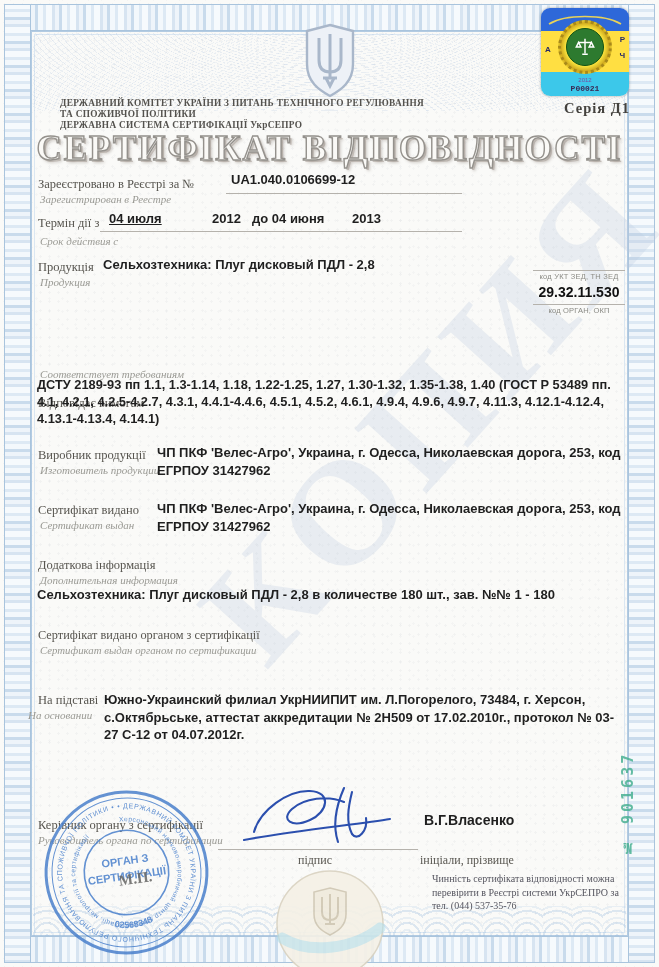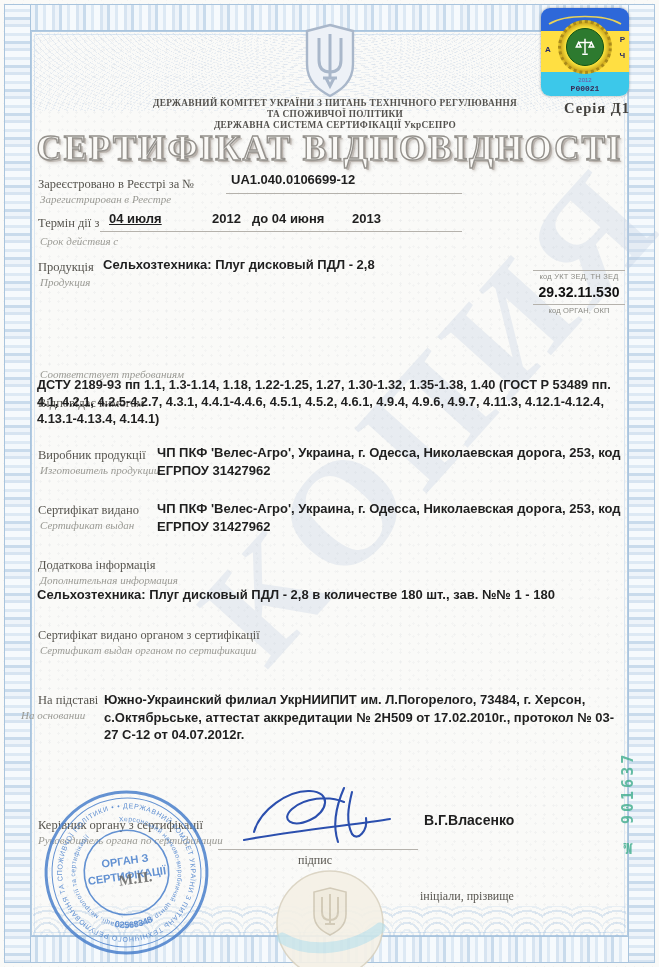--- a/index.html
+++ b/index.html
@@ -23,21 +23,21 @@
     background:
       repeating-radial-gradient(ellipse 420px 160px at 50% -30%,rgba(140,170,210,.16) 0 1px,transparent 1px 6px),
       repeating-radial-gradient(ellipse 300px 120px at 50% 120%,rgba(140,170,210,.10) 0 1px,transparent 1px 7px);}
   .scrollband{position:absolute;left:33px;right:33px;bottom:31px;height:30px;opacity:.8;
     background:
       repeating-radial-gradient(circle at 14px 30px,rgba(150,185,220,.38) 0 2px,transparent 2px 5px,rgba(150,185,220,.22) 5px 7px,transparent 7px 12px);
     background-size:30px 30px;}
   .kopiya{position:absolute;left:120px;top:330px;width:620px;text-align:center;
     font-size:148px;font-weight:bold;letter-spacing:.06em;color:rgba(186,201,223,.28);
     transform:rotate(-48deg);pointer-events:none;font-family:"Liberation Serif",serif;}
-  .hline{font-weight:bold;color:#54524e;text-align:center;letter-spacing:.3px;}
+  .hline{font-weight:bold;color:#54524e;letter-spacing:.3px;}
   .title{font-weight:bold;text-align:center;color:#faf9f6;letter-spacing:2px;
     -webkit-text-stroke:1.4px #94918c;
     text-shadow:2px 2px 0 rgba(150,140,130,.45),3px 3px 3px rgba(120,110,100,.35);}
   .lbl{font-weight:normal;color:#57554f;font-size:12.5px;white-space:nowrap;}
   .sub{font-style:italic;color:#9a9a94;font-size:11px;white-space:nowrap;}
   .val{font-family:"Liberation Sans",sans-serif;font-weight:bold;color:#1f1f1f;font-size:13px;}
   .rule{border-top:1px solid #b5b2ac;height:0;}
   .codebox{text-align:center;color:#8b8b85;font-family:"Liberation Sans",sans-serif;}
   .codebox .tiny{font-size:7.5px;letter-spacing:.2px;padding-top:1px;}
   .codebox .code{font-size:14px;font-weight:bold;color:#111;padding:3px 0 4px 0;text-align:center;}
@@ -163,21 +163,21 @@
   <div class="val abs" style="left:157px;top:500px;width:466px;line-height:18px;">ЧП ПКФ 'Велес-Агро', Украина, г. Одесса, Николаевская дорога, 253, код ЕГРПОУ 31427962</div>
 
   <div class="lbl abs" style="left:38px;top:558px;">Додаткова інформація</div>
   <div class="sub abs" style="left:40px;top:574px;">Дополнительная информация</div>
   <div class="val abs" style="left:37px;top:587px;width:586px;">Сельхозтехника: Плуг дисковый ПДЛ - 2,8 в количестве 180 шт., зав. №№ 1 - 180</div>
 
   <div class="lbl abs" style="left:38px;top:628px;font-size:12.3px;">Сертифікат видано органом з сертифікації</div>
   <div class="sub abs" style="left:40px;top:644px;font-size:10.8px;">Сертификат выдан органом по сертификации</div>
 
   <div class="lbl abs" style="left:38px;top:693px;">На підставі</div>
-  <div class="sub abs" style="left:21px;top:709px;">На основании</div>
+  <div class="sub abs" style="left:28px;top:709px;">На основании</div>
   <div class="val abs" style="left:104px;top:691px;width:520px;line-height:17.5px;">Южно-Украинский филиал УкрНИИПИТ им. Л.Погорелого, 73484, г. Херсон, с.Октябрьське, аттестат аккредитации № 2Н509 от 17.02.2010г., протокол № 03-27 С-12 от 04.07.2012г.</div>
 
   <div class="vertnum abs" style="right:22px;top:742px;height:115px;">№ 901637</div>
 
   <div class="lbl abs" style="left:38px;top:818px;">Керівник органу з сертифікації</div>
   <div class="sub abs" style="left:38px;top:834px;">Руководитель органа по сертификации</div>
 
   <svg class="abs" style="left:34px;top:780px;transform:rotate(-8deg);opacity:.85;" width="185" height="185" viewBox="-92 -92 184 184">
     <g fill="none" stroke="#4a80cc">
       <circle r="80" stroke-width="3"></circle>
@@ -207,30 +207,31 @@
     <g fill="none" stroke="#2b4fae" stroke-width="2.1" stroke-linecap="round">
       <path d="M14 50 C20 28 48 8 70 9 C92 10 88 30 70 38 C52 46 40 38 52 27 C64 16 88 13 104 20"></path>
       <path d="M104 6 C97 22 92 42 98 60"></path>
       <path d="M112 10 C108 26 106 40 112 52 C118 60 128 48 126 36"></path>
       <path d="M4 58 C44 50 120 42 150 37"></path>
     </g>
   </svg>
   <div class="rule abs" style="left:218px;top:849px;width:200px;"></div>
   <div class="lbl abs" style="left:270px;top:853px;width:90px;text-align:center;font-size:12px;">підпис</div>
   <div class="val abs" style="left:424px;top:812px;font-size:14px;">В.Г.Власенко</div>
-  <div class="lbl abs" style="left:420px;top:853px;font-size:12px;margin-top:36px;">ініціали, прізвище</div>
+  <div class="lbl abs" style="left:420px;top:853px;font-size:12px;">ініціали, прізвище</div>
 
   <svg class="abs" style="left:268px;top:866px;opacity:.9;" width="124" height="101" viewBox="0 0 124 101">
     <circle cx="62" cy="58" r="53" fill="#f5f1e6" stroke="#d9d2c0" stroke-width="1.5"></circle>
     <path d="M14 72 C40 88 84 84 112 62" stroke="#a9dcec" stroke-width="11" fill="none" stroke-linecap="round" opacity=".55"></path>
     <g transform="translate(44,22)" opacity=".8">
       <path d="M18 0 L34 4 V26 C34 38 26 43 18 47 C10 43 2 38 2 26 V4 Z" fill="#efe9da" stroke="#c6bca6" stroke-width="1.6"></path>
       <g stroke="#c6bca6" stroke-width="2" fill="none">
         <path d="M18 6 V36"></path>
           <path d="M10 9 V24 C10 30 13 32 18 32"></path>
         <path d="M26 9 V24 C26 30 23 32 18 32"></path>
           <path d="M13 36 H23"></path>
       </g>
     </g>
   </svg>
 
+  <div class="foot abs" style="left:432px;top:872px;width:202px;">Чинність сертифіката відповідності можна перевірити в Реєстрі системи УкрСЕПРО за тел. (044) 537-35-76</div>
 
 </div>
 
 </body></html>

